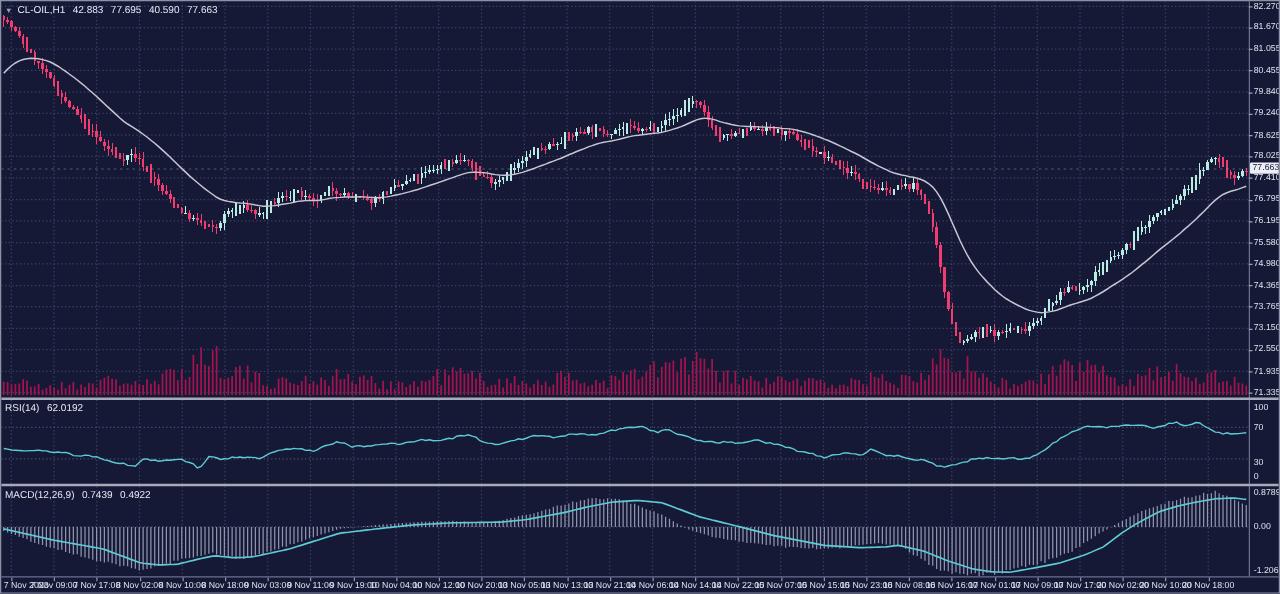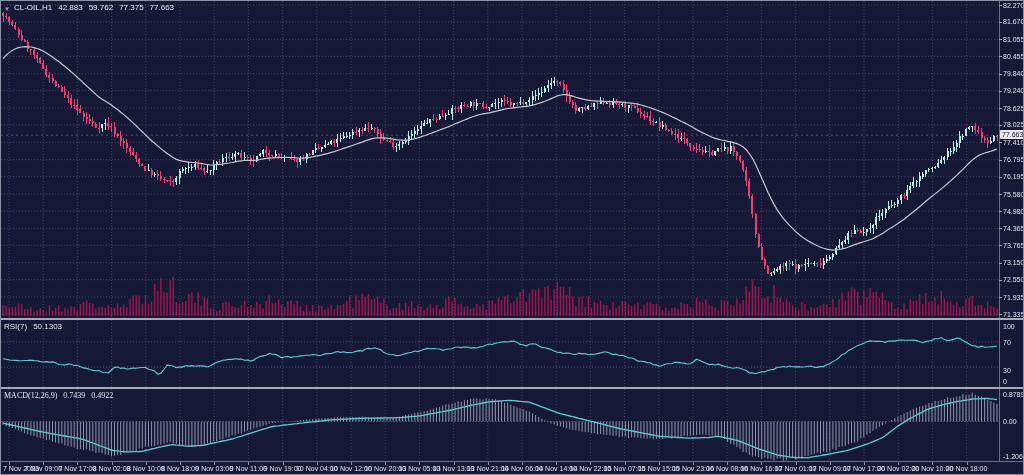--- a/index.html
+++ b/index.html
@@ -1048,22 +1048,22 @@
           <rect x="991.9" y="135.4" width="2" height="4.3" fill="#b9ece5"></rect>
           <rect x="995.0" y="135.4" width="2" height="1.0" fill="#f23b6e"></rect>
         </g>
         <polyline points="2.0,57.6 5.1,54.3 8.2,51.6 11.3,49.4 14.4,47.7 17.5,46.6 20.6,46.0 23.7,45.6 26.8,45.8 29.9,46.0 33.0,46.7 36.1,47.5 39.2,48.6 42.3,50.2 45.4,52.0 48.4,54.0 51.5,56.1 54.6,58.4 57.7,60.6 60.8,63.0 63.9,65.5 67.0,68.0 70.1,70.8 73.2,73.4 76.3,76.2 79.4,79.1 82.5,82.0 85.6,84.9 88.7,87.7 91.8,90.5 94.9,93.4 98.0,96.1 101.1,98.2 104.2,100.1 107.3,102.1 110.4,104.1 113.5,106.4 116.6,108.6 119.7,111.2 122.8,113.6 125.9,116.3 129.0,119.1 132.1,121.9 135.2,124.8 138.2,127.8 141.3,130.8 144.4,133.9 147.5,136.7 150.6,139.7 153.7,142.4 156.8,145.0 159.9,147.6 163.0,150.1 166.1,152.4 169.2,154.6 172.3,156.8 175.4,158.4 178.5,159.4 181.6,160.1 184.7,160.6 187.8,161.1 190.9,161.4 194.0,161.5 197.1,162.0 200.2,162.3 203.3,163.0 206.4,163.5 209.5,164.0 212.6,164.0 215.7,163.7 218.8,163.5 221.9,163.0 225.0,162.4 228.0,162.0 231.1,161.5 234.2,160.8 237.3,160.1 240.4,159.8 243.5,159.5 246.6,159.3 249.7,159.3 252.8,159.4 255.9,159.0 259.0,158.5 262.1,157.8 265.2,157.3 268.3,157.1 271.4,156.9 274.5,156.6 277.6,156.5 280.7,156.5 283.8,156.5 286.9,156.4 290.0,156.5 293.1,156.7 296.2,157.0 299.3,157.0 302.4,157.1 305.5,156.7 308.6,156.5 311.7,155.9 314.8,155.2 317.9,154.6 320.9,153.9 324.0,153.1 327.1,152.3 330.2,151.4 333.3,150.6 336.4,149.5 339.5,148.5 342.6,147.4 345.7,146.4 348.8,145.4 351.9,144.3 355.0,143.2 358.1,142.1 361.2,141.1 364.3,139.9 367.4,138.9 370.5,137.9 373.6,137.1 376.7,136.8 379.8,136.8 382.9,136.9 386.0,137.2 389.1,137.5 392.2,138.2 395.3,138.7 398.4,139.0 401.5,139.2 404.6,139.2 407.7,138.9 410.7,138.4 413.8,137.7 416.9,136.9 420.0,135.9 423.1,134.8 426.2,133.8 429.3,132.5 432.4,131.4 435.5,130.3 438.6,129.0 441.7,127.9 444.8,126.7 447.9,125.6 451.0,124.2 454.1,122.8 457.2,121.6 460.3,120.2 463.4,119.0 466.5,117.9 469.6,116.5 472.7,115.5 475.8,114.4 478.9,113.5 482.0,112.8 485.1,112.3 488.2,111.8 491.3,111.1 494.4,110.4 497.5,109.6 500.5,108.8 503.6,108.1 506.7,107.5 509.8,107.2 512.9,106.8 516.0,106.4 519.1,106.0 522.2,105.7 525.3,105.4 528.4,104.9 531.5,104.1 534.6,103.3 537.7,102.3 540.8,101.4 543.9,100.3 547.0,99.0 550.1,97.6 553.2,96.2 556.3,94.9 559.4,94.0 562.5,93.6 565.6,93.7 568.7,94.3 571.8,95.1 574.9,96.3 578.0,97.1 581.1,97.8 584.2,98.6 587.3,99.2 590.3,99.7 593.4,99.9 596.5,100.2 599.6,100.2 602.7,100.3 605.8,100.5 608.9,100.7 612.0,100.7 615.1,100.9 618.2,101.1 621.3,101.2 624.4,101.7 627.5,101.9 630.6,102.1 633.7,102.5 636.8,103.2 639.9,104.0 643.0,104.8 646.1,105.7 649.2,106.8 652.3,107.9 655.4,109.0 658.5,110.3 661.6,111.4 664.7,112.8 667.8,114.2 670.9,115.7 674.0,117.1 677.1,118.7 680.1,120.2 683.2,121.6 686.3,123.2 689.4,125.0 692.5,126.8 695.6,128.6 698.7,130.2 701.8,131.9 704.9,133.3 708.0,134.7 711.1,136.3 714.2,137.4 717.3,138.2 720.4,139.0 723.5,139.5 726.6,140.4 729.7,140.8 732.8,141.6 735.9,142.6 739.0,144.0 742.1,146.0 745.2,148.7 748.3,152.5 751.4,157.3 754.5,163.3 757.6,169.9 760.7,177.0 763.8,184.1 766.9,191.2 770.0,197.6 773.0,203.4 776.1,208.6 779.2,213.1 782.3,217.3 785.4,220.9 788.5,224.3 791.6,227.4 794.7,230.6 797.8,233.3 800.9,235.8 804.0,238.0 807.1,239.9 810.2,241.6 813.3,243.2 816.4,244.7 819.5,246.2 822.6,247.3 825.7,248.1 828.8,248.7 831.9,249.1 835.0,248.9 838.1,248.5 841.2,247.9 844.3,247.2 847.4,246.0 850.5,244.9 853.6,243.6 856.7,242.6 859.8,241.7 862.8,240.8 865.9,239.8 869.0,238.8 872.1,237.6 875.2,235.9 878.3,234.2 881.4,232.4 884.5,230.4 887.6,228.3 890.7,226.4 893.8,224.5 896.9,222.5 900.0,220.2 903.1,218.2 906.2,215.8 909.3,213.3 912.4,210.7 915.5,208.3 918.6,205.7 921.7,203.0 924.8,200.3 927.9,197.7 931.0,195.3 934.1,192.9 937.2,190.4 940.3,187.9 943.4,185.4 946.5,182.5 949.6,179.9 952.6,177.2 955.7,174.4 958.8,171.3 961.9,168.4 965.0,165.2 968.1,162.0 971.2,159.1 974.3,156.7 977.4,154.6 980.5,153.2 983.6,152.0 986.7,151.2 989.8,150.3 992.9,149.1 996.0,148.0 " fill="none" stroke="#c6c6d2" stroke-width="1.2"></polyline>
         <line x1="0" y1="134.2" x2="998" y2="134.2" stroke="#b8bccb" stroke-width="0.6" stroke-dasharray="2 3" opacity="0.55"></line>
       </svg>
     <div class="chart-label">
       <span class="tri">▼</span>
       <span>CL-OIL,H1</span>
       <span>42.883</span>
-      <span>59.762</span>
-      <span>77.375</span>
+      <span>77.695</span>
+      <span>40.590</span>
       <span>77.663</span>
     </div>
   </div>
 
   <div class="sep" style="top:317px;"></div>
 
   <div class="panel" style="top:319px;height:67px;">
     <svg id="svg-rsi" width="998" height="67">
         <line x1="8" y1="0" x2="8" y2="67" stroke="#3e4468" stroke-width="1" stroke-dasharray="1 2"></line>
         <line x1="42.2" y1="0" x2="42.2" y2="67" stroke="#3e4468" stroke-width="1" stroke-dasharray="1 2"></line>
@@ -1092,28 +1092,28 @@
         <line x1="828.8000000000001" y1="0" x2="828.8000000000001" y2="67" stroke="#3e4468" stroke-width="1" stroke-dasharray="1 2"></line>
         <line x1="863.0000000000001" y1="0" x2="863.0000000000001" y2="67" stroke="#3e4468" stroke-width="1" stroke-dasharray="1 2"></line>
         <line x1="897.2" y1="0" x2="897.2" y2="67" stroke="#3e4468" stroke-width="1" stroke-dasharray="1 2"></line>
         <line x1="931.4000000000001" y1="0" x2="931.4000000000001" y2="67" stroke="#3e4468" stroke-width="1" stroke-dasharray="1 2"></line>
         <line x1="965.6000000000001" y1="0" x2="965.6000000000001" y2="67" stroke="#3e4468" stroke-width="1" stroke-dasharray="1 2"></line>
         <line x1="0" y1="21.9" x2="998" y2="21.9" stroke="#4a5078" stroke-width="1" stroke-dasharray="1 2"></line>
         <line x1="0" y1="47.1" x2="998" y2="47.1" stroke="#4a5078" stroke-width="1" stroke-dasharray="1 2"></line>
         <polyline points="2.0,38.8 5.1,39.3 8.2,40.0 11.3,40.2 14.4,40.4 17.5,40.6 20.6,40.7 23.7,40.5 26.8,40.4 29.9,40.1 33.0,40.6 36.1,40.7 39.2,41.6 42.3,42.0 45.4,41.6 48.4,42.1 51.5,41.9 54.6,42.8 57.7,44.5 60.8,44.7 63.9,44.9 67.0,44.1 70.1,44.3 73.2,45.5 76.3,45.3 79.4,46.7 82.5,47.9 85.6,48.4 88.7,49.6 91.8,50.4 94.9,50.8 98.0,50.6 101.1,52.3 104.2,52.5 107.3,53.0 110.4,50.0 113.5,47.4 116.6,47.1 119.7,48.4 122.8,48.0 125.9,49.0 129.0,48.6 132.1,48.0 135.2,48.2 138.2,47.8 141.3,47.5 144.4,47.3 147.5,49.3 150.6,50.0 153.7,51.1 156.8,54.3 159.9,53.2 163.0,49.5 166.1,45.2 169.2,45.5 172.3,46.2 175.4,47.6 178.5,47.0 181.6,47.1 184.7,45.6 187.8,46.1 190.9,45.6 194.0,46.2 197.1,45.7 200.2,45.9 203.3,46.1 206.4,47.0 209.5,45.7 212.6,43.9 215.7,42.3 218.8,41.4 221.9,40.3 225.0,39.9 228.0,39.2 231.1,39.4 234.2,38.7 237.3,39.1 240.4,39.0 243.5,40.3 246.6,40.1 249.7,41.1 252.8,39.9 255.9,37.9 259.0,36.6 262.1,35.9 265.2,35.2 268.3,33.4 271.4,34.3 274.5,34.4 277.6,36.0 280.7,37.8 283.8,36.7 286.9,36.5 290.0,37.4 293.1,36.8 296.2,36.8 299.3,35.9 302.4,35.7 305.5,35.3 308.6,35.2 311.7,34.5 314.8,34.7 317.9,35.7 320.9,35.0 324.0,33.9 327.1,33.6 330.2,33.5 333.3,32.5 336.4,31.5 339.5,32.4 342.6,31.8 345.7,32.6 348.8,32.5 351.9,32.3 355.0,31.4 358.1,30.6 361.2,31.1 364.3,29.0 367.4,28.4 370.5,28.7 373.6,27.8 376.7,28.9 379.8,29.7 382.9,32.6 386.0,33.7 389.1,34.5 392.2,34.7 395.3,35.6 398.4,35.5 401.5,34.5 404.6,33.6 407.7,32.7 410.7,32.3 413.8,31.0 416.9,31.6 420.0,30.6 423.1,29.3 426.2,28.4 429.3,28.8 432.4,28.5 435.5,28.8 438.6,29.0 441.7,30.3 444.8,29.5 447.9,29.0 451.0,28.8 454.1,27.3 457.2,27.3 460.3,27.6 463.4,27.0 466.5,27.1 469.6,28.1 472.7,27.6 475.8,28.0 478.9,26.9 482.0,26.5 485.1,25.1 488.2,24.0 491.3,24.5 494.4,23.1 497.5,22.7 500.5,22.0 503.6,21.8 506.7,22.0 509.8,21.4 512.9,21.1 516.0,22.4 519.1,24.4 522.2,24.7 525.3,26.1 528.4,24.3 531.5,23.7 534.6,24.0 537.7,25.8 540.8,27.4 543.9,27.8 547.0,28.6 550.1,29.5 553.2,31.0 556.3,32.2 559.4,32.4 562.5,33.5 565.6,33.1 568.7,33.2 571.8,34.2 574.9,34.4 578.0,33.1 581.1,33.9 584.2,33.5 587.3,34.7 590.3,34.4 593.4,34.2 596.5,33.6 599.6,32.9 602.7,32.0 605.8,32.0 608.9,33.3 612.0,34.6 615.1,34.1 618.2,35.5 621.3,35.4 624.4,36.3 627.5,37.9 630.6,38.0 633.7,39.0 636.8,41.1 639.9,41.3 643.0,41.6 646.1,42.6 649.2,42.7 652.3,44.7 655.4,44.9 658.5,46.4 661.6,45.3 664.7,44.0 667.8,43.7 670.9,43.5 674.0,42.3 677.1,42.4 680.1,42.9 683.2,43.1 686.3,44.0 689.4,43.7 692.5,41.7 695.6,39.2 698.7,40.4 701.8,41.7 704.9,43.2 708.0,44.6 711.1,44.3 714.2,45.0 717.3,44.2 720.4,45.4 723.5,46.3 726.6,47.0 729.7,47.8 732.8,48.3 735.9,47.5 739.0,48.2 742.1,49.6 745.2,50.5 748.3,52.9 751.4,52.7 754.5,53.7 757.6,52.8 760.7,51.9 763.8,51.7 766.9,50.5 770.0,49.7 773.0,49.4 776.1,47.2 779.2,47.2 782.3,46.5 785.4,47.0 788.5,46.0 791.6,46.7 794.7,46.9 797.8,46.6 800.9,47.2 804.0,46.8 807.1,46.3 810.2,46.1 813.3,47.4 816.4,47.4 819.5,46.6 822.6,46.6 825.7,44.8 828.8,43.7 831.9,41.6 835.0,39.9 838.1,37.5 841.2,34.4 844.3,33.4 847.4,30.4 850.5,29.1 853.6,27.4 856.7,25.4 859.8,24.5 862.8,23.2 865.9,21.7 869.0,20.9 872.1,21.3 875.2,21.4 878.3,21.2 881.4,21.5 884.5,22.3 887.6,21.1 890.7,21.1 893.8,21.1 896.9,20.3 900.0,20.0 903.1,20.2 906.2,20.3 909.3,20.2 912.4,20.1 915.5,20.6 918.6,21.7 921.7,22.7 924.8,21.6 927.9,21.0 931.0,20.4 934.1,18.5 937.2,18.7 940.3,17.6 943.4,19.6 946.5,20.6 949.6,20.1 952.6,19.4 955.7,18.0 958.8,18.4 961.9,20.6 965.0,22.2 968.1,23.9 971.2,25.7 974.3,25.9 977.4,27.3 980.5,26.2 983.6,27.2 986.7,27.0 989.8,26.9 992.9,26.5 996.0,26.2 " fill="none" stroke="#5ecbd4" stroke-width="1.1"></polyline>
       </svg>
     <div class="chart-label">
-      <span>RSI(7)</span>
-      <span>50.1303</span>
+      <span>RSI(14)</span>
+      <span>62.0192</span>
     </div>
   </div>
 
   <div class="sep" style="top:386px;"></div>
 
-  <div class="panel" style="top:388px;height:72px;font-family:Liberation Serif, serif;">
+  <div class="panel" style="top:388px;height:72px;">
     <svg id="svg-macd" width="998" height="72">
         <line x1="8" y1="0" x2="8" y2="72" stroke="#3e4468" stroke-width="1" stroke-dasharray="1 2"></line>
         <line x1="42.2" y1="0" x2="42.2" y2="72" stroke="#3e4468" stroke-width="1" stroke-dasharray="1 2"></line>
         <line x1="76.4" y1="0" x2="76.4" y2="72" stroke="#3e4468" stroke-width="1" stroke-dasharray="1 2"></line>
         <line x1="110.60000000000001" y1="0" x2="110.60000000000001" y2="72" stroke="#3e4468" stroke-width="1" stroke-dasharray="1 2"></line>
         <line x1="144.8" y1="0" x2="144.8" y2="72" stroke="#3e4468" stroke-width="1" stroke-dasharray="1 2"></line>
         <line x1="179" y1="0" x2="179" y2="72" stroke="#3e4468" stroke-width="1" stroke-dasharray="1 2"></line>
         <line x1="213.20000000000002" y1="0" x2="213.20000000000002" y2="72" stroke="#3e4468" stroke-width="1" stroke-dasharray="1 2"></line>
         <line x1="247.40000000000003" y1="0" x2="247.40000000000003" y2="72" stroke="#3e4468" stroke-width="1" stroke-dasharray="1 2"></line>
         <line x1="281.6" y1="0" x2="281.6" y2="72" stroke="#3e4468" stroke-width="1" stroke-dasharray="1 2"></line>

